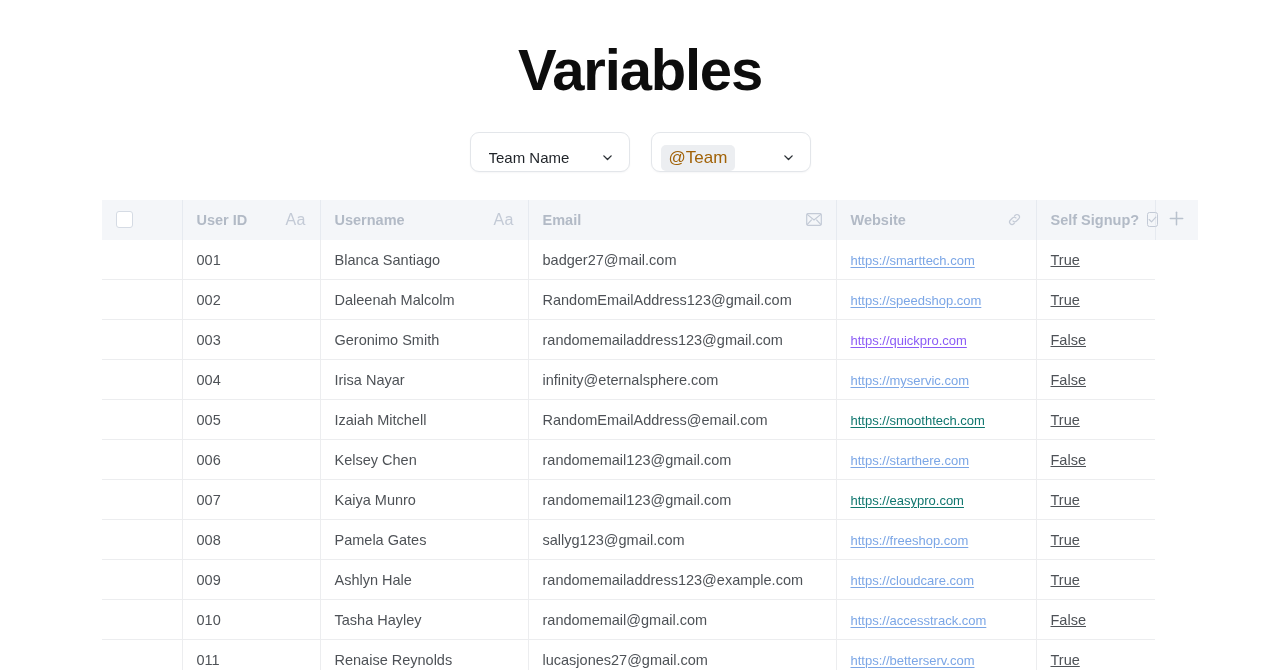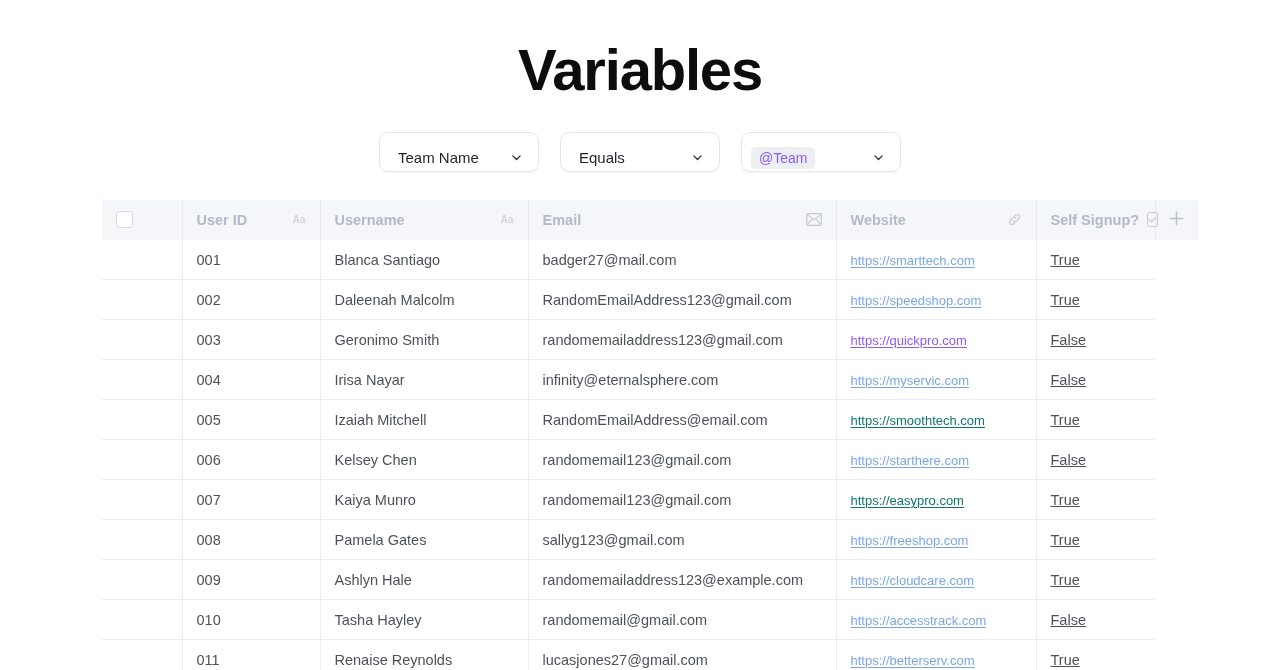--- a/index.html
+++ b/index.html
@@ -58,22 +58,22 @@
   .dd-label {
     font-size: 15px;
     color: #1f2328;
     white-space: nowrap;
     overflow: hidden;
     text-overflow: ellipsis;
   }
   .dd-chip {
     display: inline-block;
     background: #eceef1;
-    color: #8b5cf6;
-    font-size: 14px;
+    color: #a16207;
+    font-size: 17px;
     border-radius: 5px;
     padding: 3px 8px;
     line-height: 1.15;
     white-space: nowrap;
   }
   .chevron {
     width: 13px;
     height: 13px;
     flex: 0 0 auto;
     margin-left: 8px;
@@ -114,21 +114,21 @@
     gap: 8px;
   }
   .th-icon {
     color: #c3cad6;
     flex: 0 0 auto;
     display: flex;
     align-items: center;
   }
   .th-icon svg { display: block; }
   .th-aa {
-    font-size: 10px;
+    font-size: 16px;
     font-weight: 400;
     color: #c3cad6;
     letter-spacing: 0.2px;
   }
 
   
   .col-check   { width: 80px;  }
   .col-userid  { width: 138px; }
   .col-username{ width: 208px; }
   .col-email   { width: 308px; }
@@ -218,28 +218,20 @@
 
     <div class="dropdown w-field">
       <span class="dd-label">Team Name</span>
       <span class="chevron">
         <svg viewBox="0 0 16 16" fill="none" stroke="currentColor" stroke-width="1.7" stroke-linecap="round" stroke-linejoin="round">
             <polyline points="3.5,6 8,10.5 12.5,6"></polyline>
           </svg>
       </span>
     </div>
 
-    <div class="dropdown w-op">
-      <span class="dd-label">Equals</span>
-      <span class="chevron">
-        <svg viewBox="0 0 16 16" fill="none" stroke="currentColor" stroke-width="1.7" stroke-linecap="round" stroke-linejoin="round">
-            <polyline points="3.5,6 8,10.5 12.5,6"></polyline>
-          </svg>
-      </span>
-    </div>
 
     <div class="dropdown w-value">
       <span class="dd-chip">@Team</span>
       <span class="chevron">
         <svg viewBox="0 0 16 16" fill="none" stroke="currentColor" stroke-width="1.7" stroke-linecap="round" stroke-linejoin="round">
             <polyline points="3.5,6 8,10.5 12.5,6"></polyline>
           </svg>
       </span>
     </div>
 

